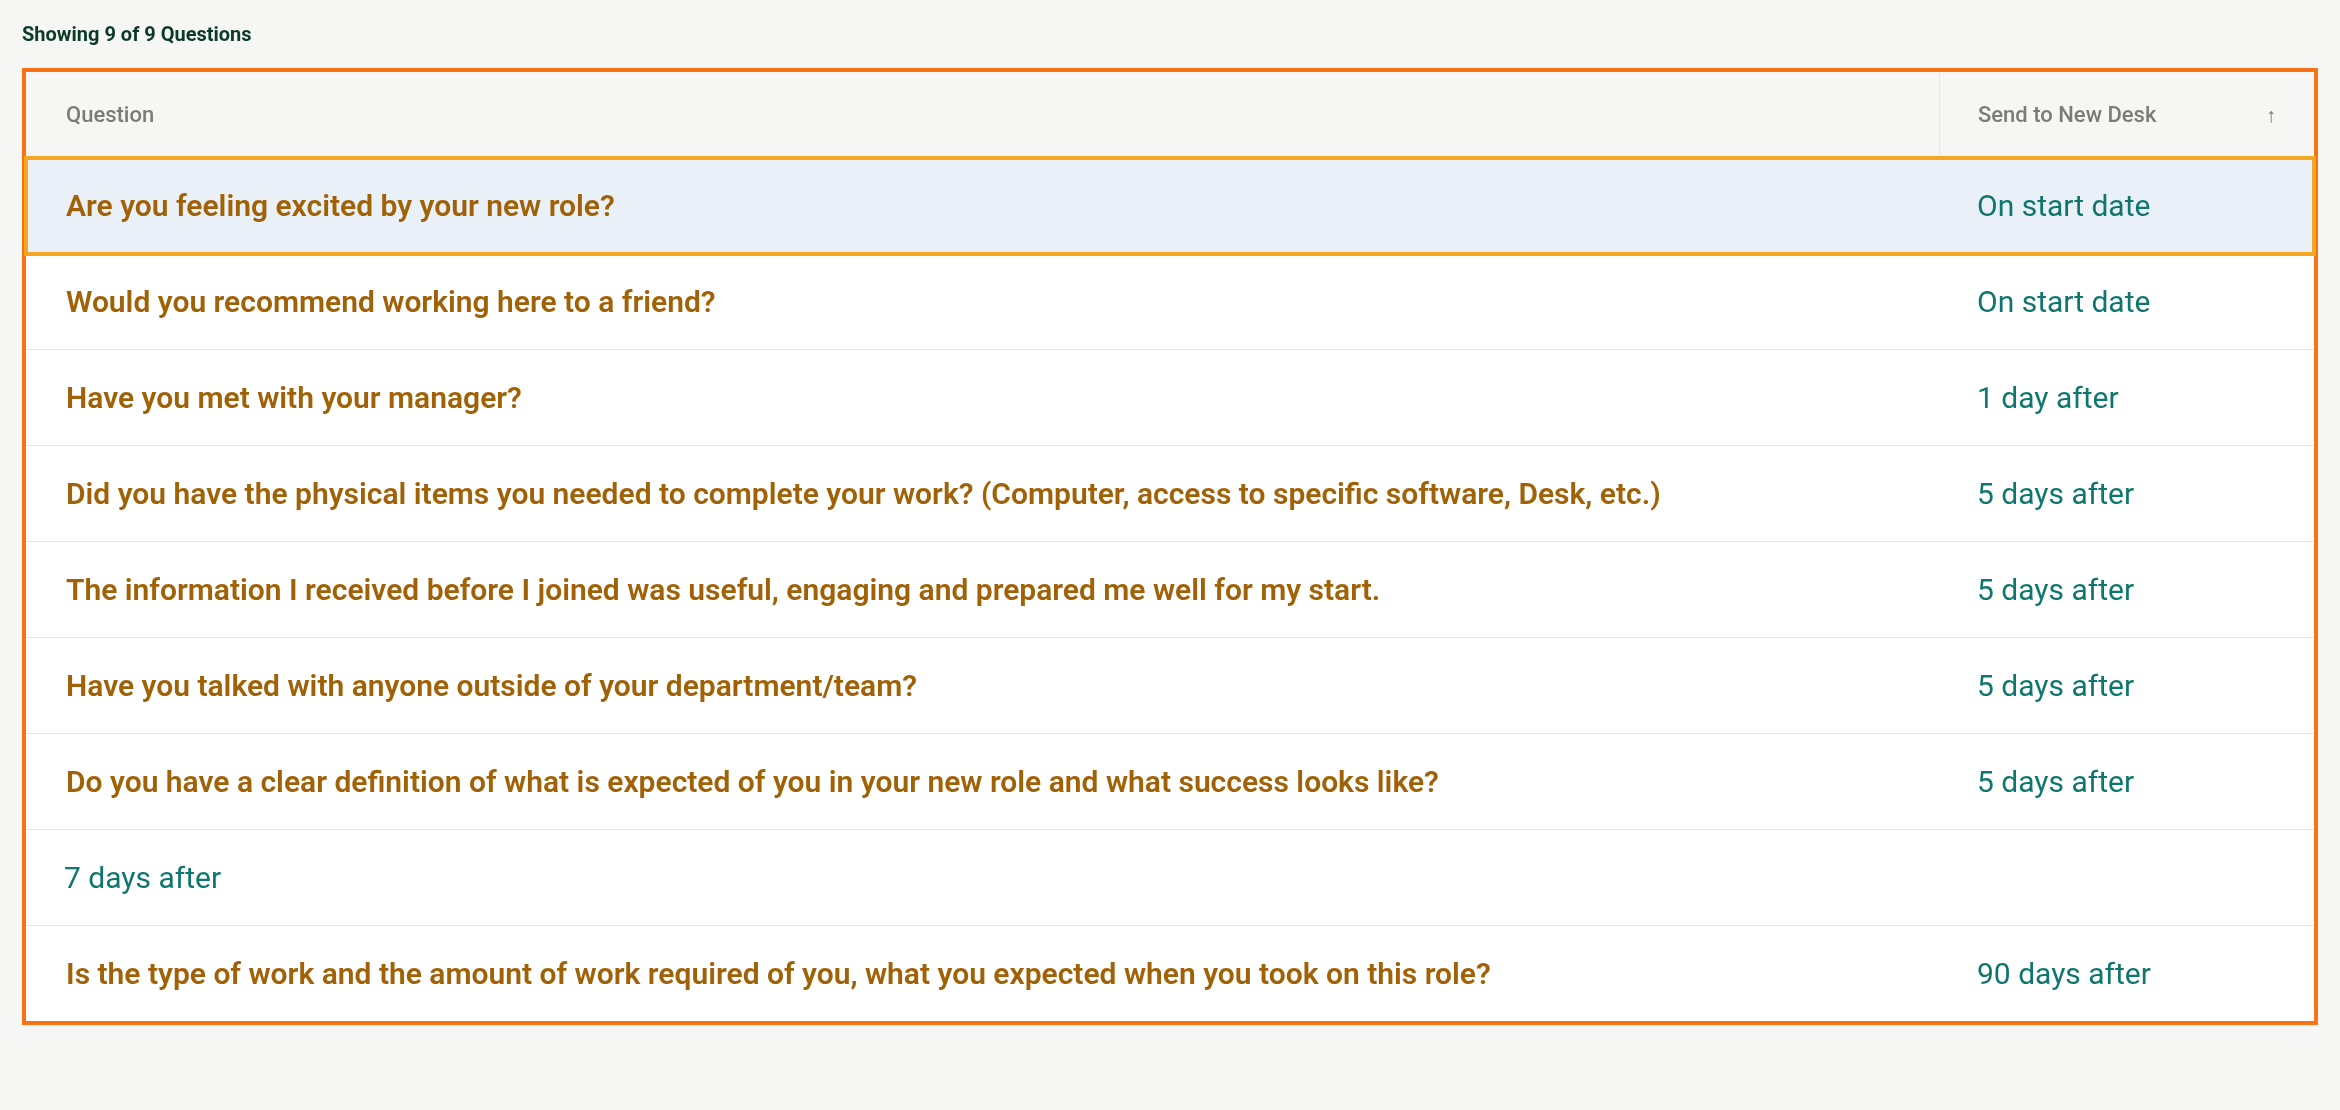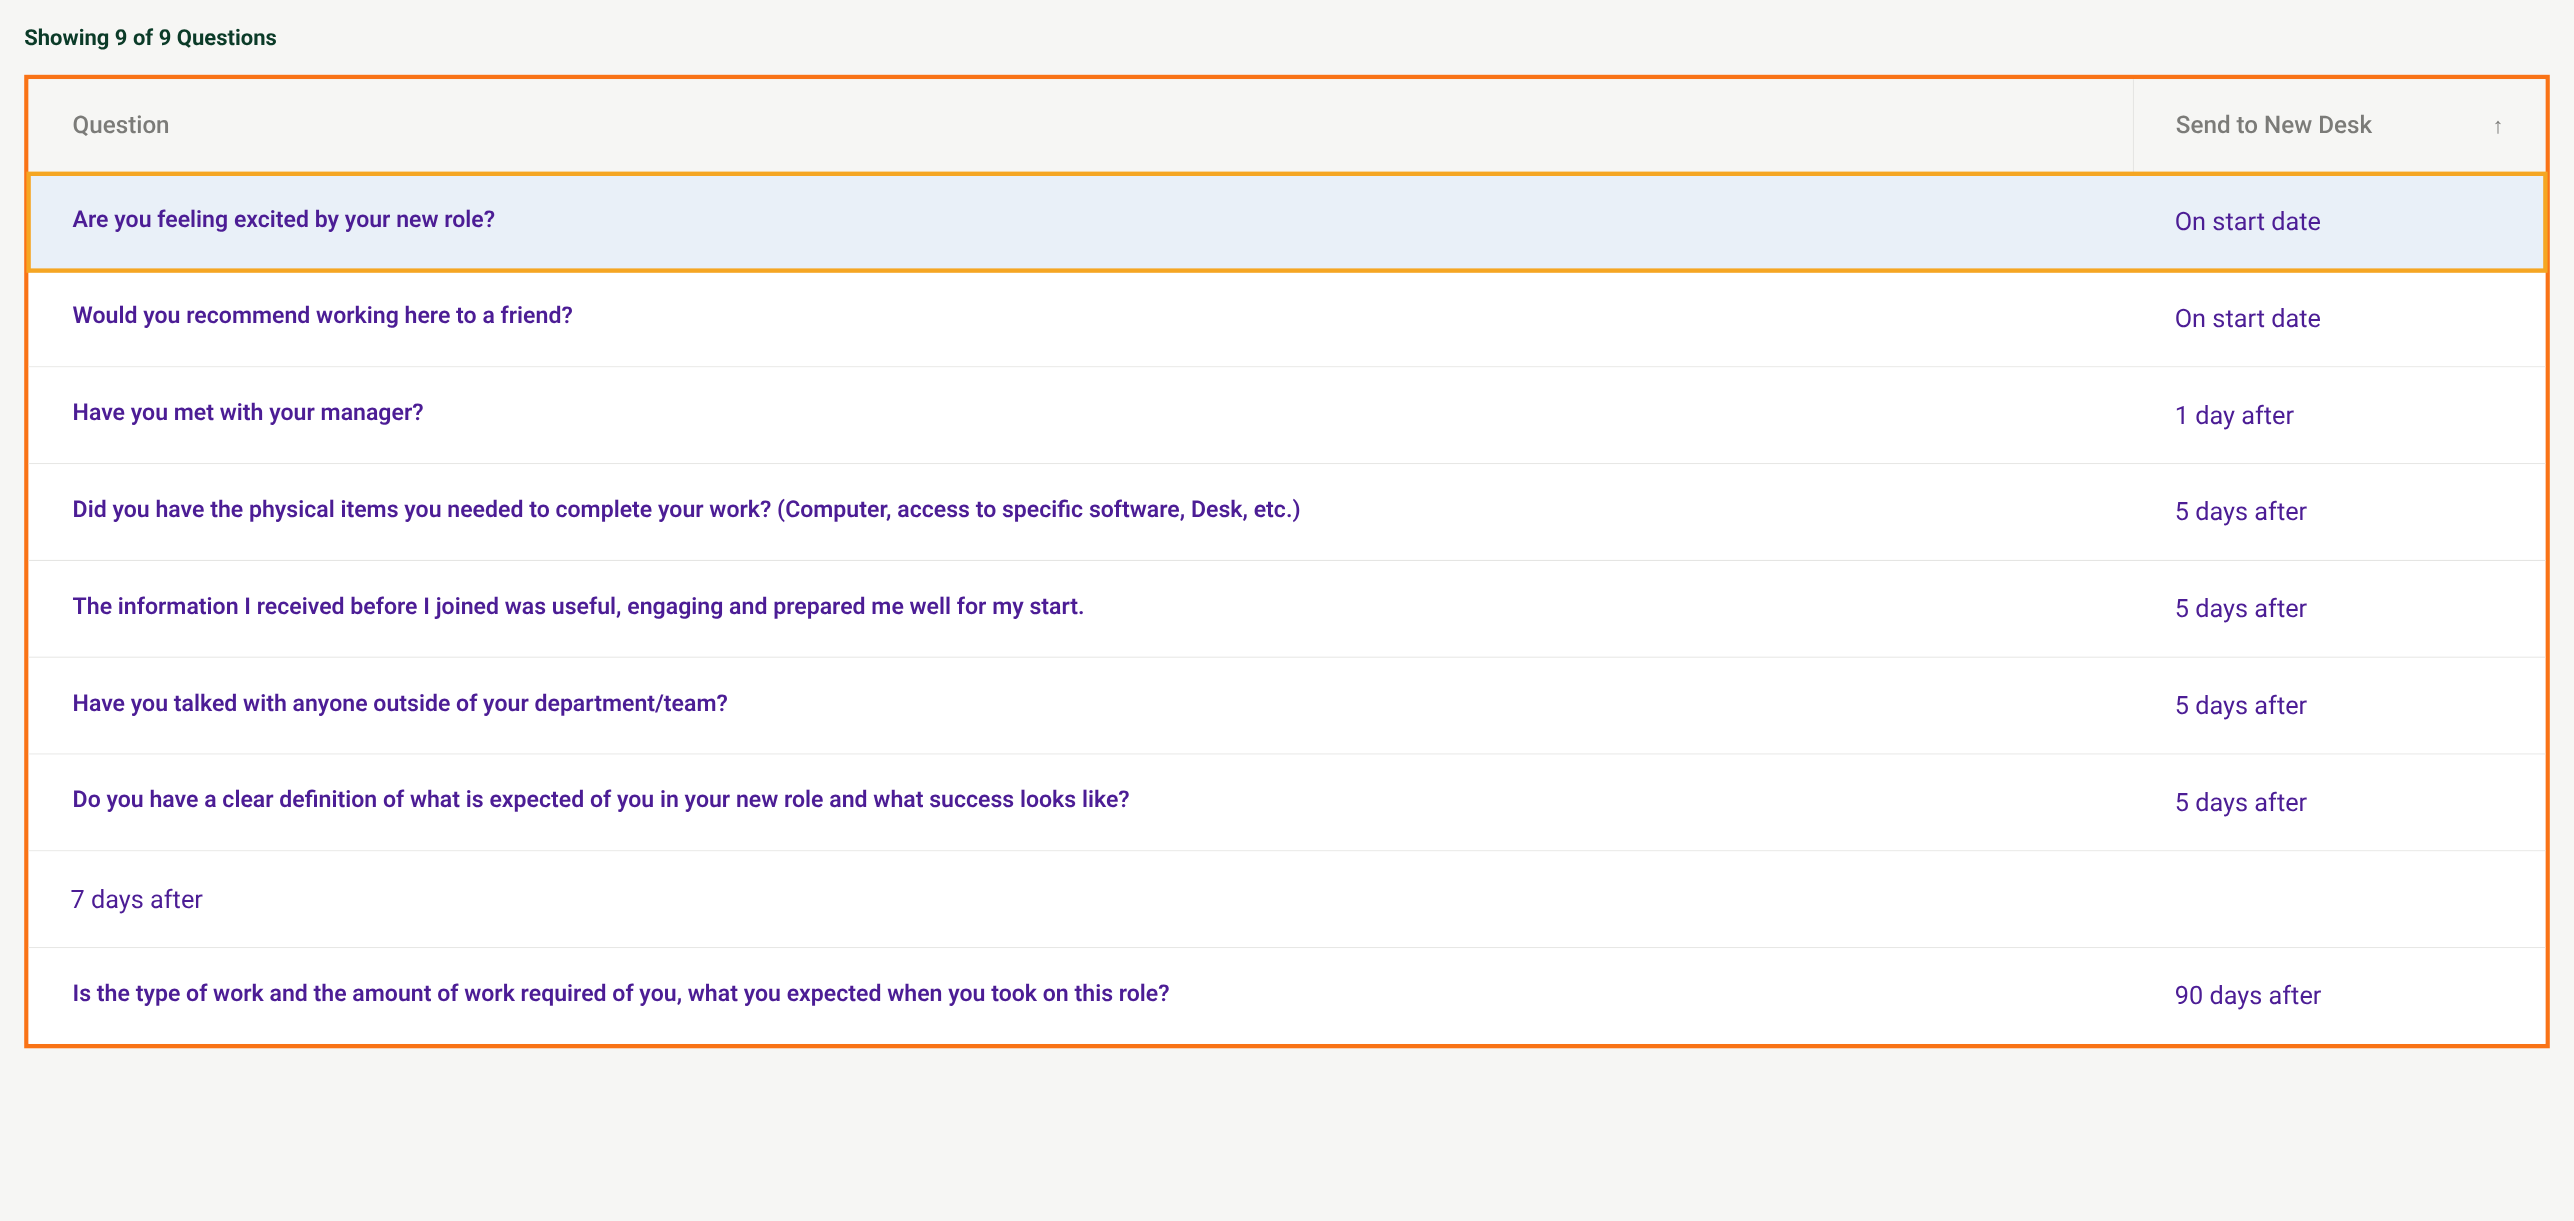--- a/index.html
+++ b/index.html
@@ -62,30 +62,30 @@
     .table-row.highlighted {
       background-color: #e9f0f8;
       outline: 4px solid #f5a623;
       outline-offset: -2px;
       position: relative;
       z-index: 1;
     }
     .cell-question {
       flex: 1;
       padding: 30px 40px;
-      color: #4c1d95;
-      font-size: 21px;
+      color: #a16207;
+      font-size: 30px;
       font-weight: 600;
     }
     .cell-schedule {
       width: 375px;
       flex-shrink: 0;
       padding: 30px 38px;
-      color: #4c1d95;
-      font-size: 23px;
+      color: #0f766e;
+      font-size: 30px;
       font-weight: 400;
     }
   </style>
 </head>
 <body>
 
 <div class="showing-count">Showing 9 of 9 Questions</div>
 
 <div class="table-wrapper">
   <div class="table-header">

